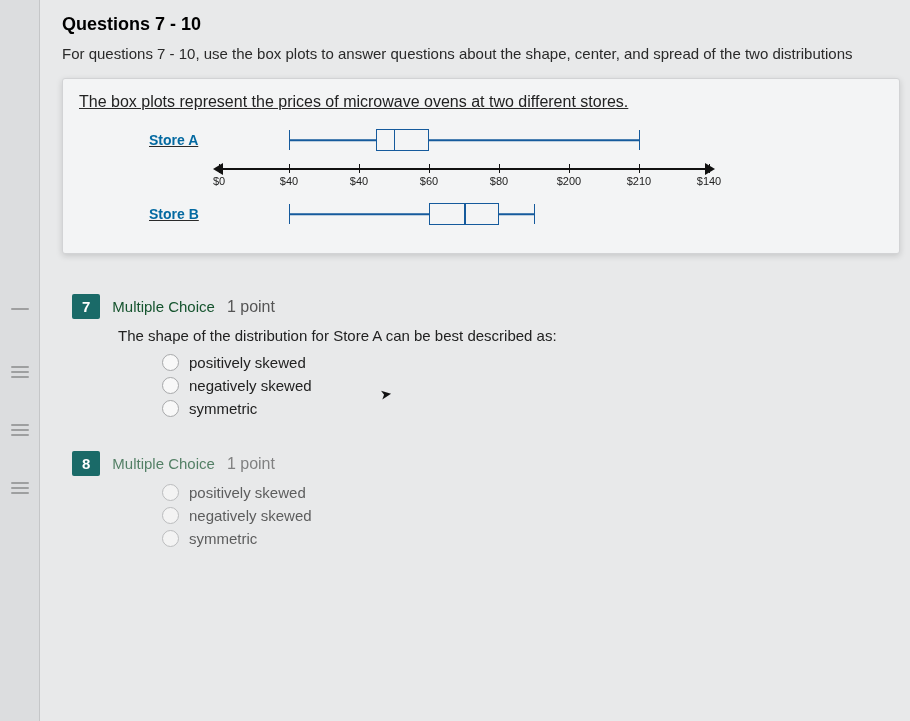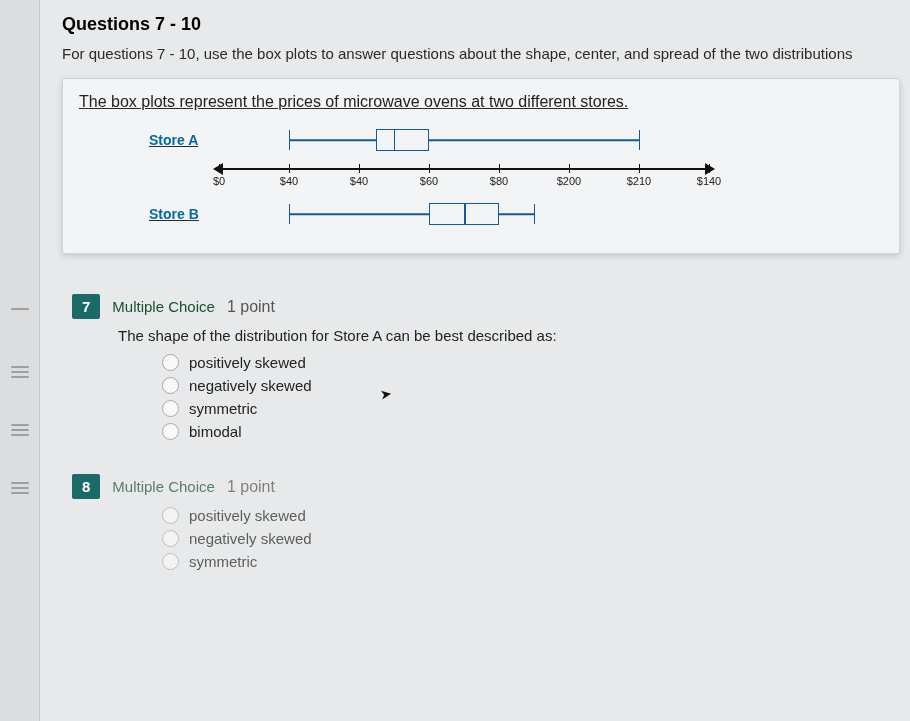--- a/index.html
+++ b/index.html
@@ -216,24 +216,20 @@
         <span>positively skewed</span>
       </div>
     <div class="option">
         <div class="radio"></div>
         <span>negatively skewed</span>
       </div>
     <div class="option">
         <div class="radio"></div>
         <span>symmetric</span>
       </div>
-    <div class="option">
-        <div class="radio"></div>
-        <span>bimodal</span>
-      </div>
   </div>
 
   <div class="qblock q8">
     <div class="qheader">
       <div class="qnum">8</div>
       <div class="qtype">Multiple Choice</div>
       <div class="qpoints">1 point</div>
     </div>
     <div class="option">
         <div class="radio"></div>

